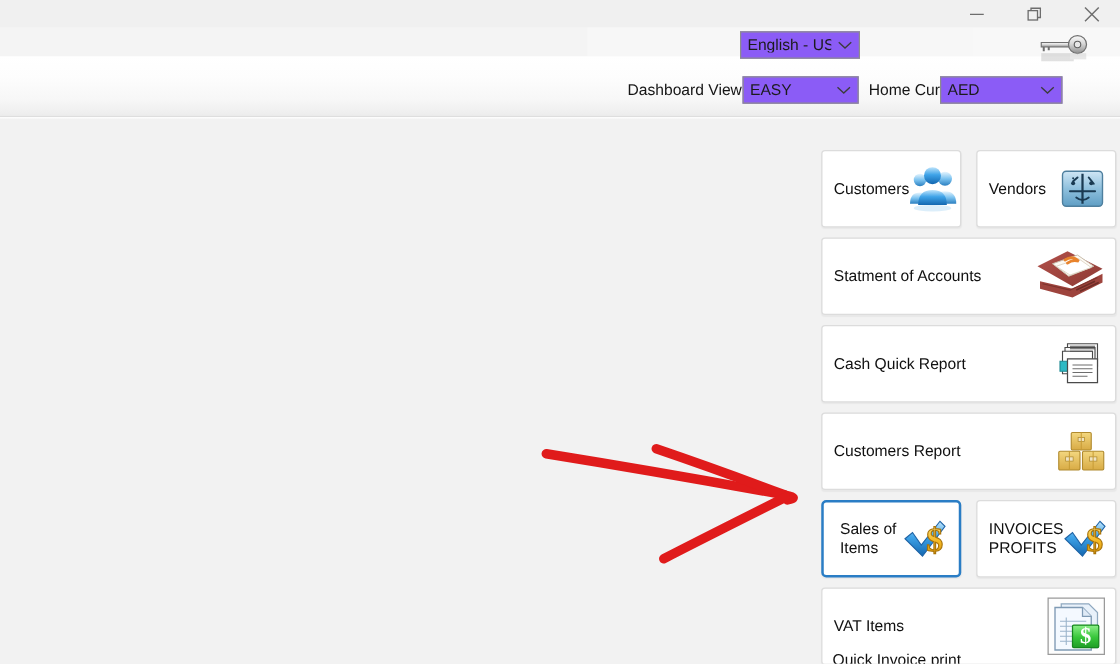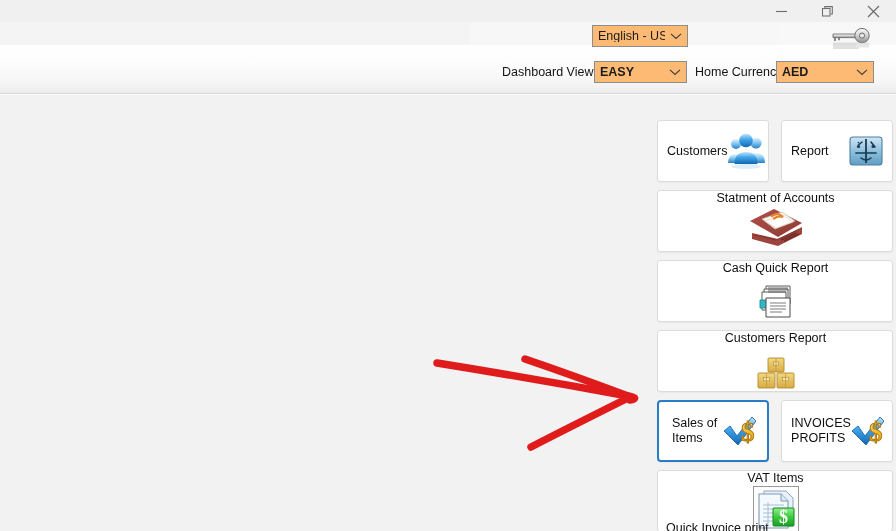--- a/index.html
+++ b/index.html
@@ -82,21 +82,21 @@
     position: absolute;
     left: 0; top: 95px;
     width: 896px; height: 436px;
     background: #f2f2f2;
   }
 
   
   .combo {
     position: absolute;
     box-sizing: border-box;
-    background: #fdba74;
+    background: #8b5cf6;
     border: 1px solid #8d8d8d;
     display: flex;
     align-items: center;
     padding: 0 0 0 5px;
     font-size: 12.5px;
     color: #1b1b1b;
     line-height: 1;
   }
   .combo .val {
     flex: 1 1 auto;
@@ -107,22 +107,22 @@
     flex: 0 0 auto;
     width: 22px;
     display: flex;
     align-items: center;
     justify-content: center;
     color: #3c3c3c;
   }
   .combo .chev svg { display: block; }
 
   #combo-language { left: 592px; top: 25px; width: 96px; height: 22px; }
-  #combo-dashboard { left: 594px; top: 61px; width: 93px; height: 22px; font-weight: bold; }
-  #combo-currency  { left: 776px; top: 61px; width: 98px; height: 22px; font-weight: bold; }
+  #combo-dashboard { left: 594px; top: 61px; width: 93px; height: 22px; }
+  #combo-currency  { left: 752px; top: 61px; width: 98px; height: 22px; }
 
   .tb-label {
     position: absolute;
     font-size: 12.5px;
     color: #151515;
     white-space: nowrap;
     line-height: 1;
   }
   #label-dashboard { left: 502px; top: 66px; }
   #label-currency  { left: 695px; top: 66px; }
@@ -153,21 +153,21 @@
     border-radius: 3px;
     position: relative;
     display: flex;
     align-items: center;
     justify-content: space-between;
     padding: 0 8px 0 9px;
     height: 62px;
     box-shadow: 0 1px 1px rgba(0,0,0,0.045);
     overflow: hidden;
   }
-  .tile.wide { width: 236px; flex-direction: column; }
+  .tile.wide { width: 236px; }
   .tile.half { width: 114.5px; }
   .tile.selected {
     border: 2px solid #2a7dc5;
     border-radius: 4px;
     padding-left: 13px;
   }
   .tile .tlabel {
     font-size: 12.5px;
     color: #101010;
     line-height: 1.18;
@@ -308,21 +308,21 @@
                 <circle cx="11" cy="13" r="5" fill="url(#blueB)"></circle>
                 <path d="M3 32 q0-9 8-9 q8 0 8 9 z" fill="url(#blueB)"></path>
                 <circle cx="21" cy="9.5" r="6.8" fill="url(#blueA)"></circle>
                 <path d="M9.5 33 q0-12 11.5-12 q11.5 0 11.5 12 z" fill="url(#blueA)"></path>
                 <ellipse cx="21" cy="35.5" rx="15" ry="2.6" fill="#bfe0f5" opacity="0.55"></ellipse>
               </g>
             </svg>
           </div>
         </div>
         <div class="tile half">
-          <div class="tlabel">Report</div>
+          <div class="tlabel">Vendors</div>
           <div class="ticon">
             <svg width="36" height="34" viewBox="0 0 36 34">
               <rect x="2" y="3" width="32" height="28" rx="3" fill="url(#vendG)" stroke="#4e7f9e" stroke-width="1.1"></rect>
               <path d="M18 5 L18 29" stroke="#1a3a52" stroke-width="1.8" fill="none"></path>
               <path d="M10.5 11 L14 8 M10.5 8.5 L10.5 8.6" stroke="#1a3a52" stroke-width="1.6" fill="none" stroke-linecap="round"></path>
               <circle cx="10.5" cy="12.5" r="1.6" fill="#1a3a52"></circle>
               <path d="M23 8 L27 13" stroke="#1a3a52" stroke-width="1.6" fill="none" stroke-linecap="round"></path>
               <circle cx="25" cy="12.5" r="1.6" fill="#1a3a52"></circle>
               <path d="M8 19 L28 19" stroke="#1a3a52" stroke-width="1.7" fill="none" stroke-linecap="round"></path>
               <path d="M13 24 q5 4 10 0" stroke="#1a3a52" stroke-width="1.5" fill="none" stroke-linecap="round"></path>

